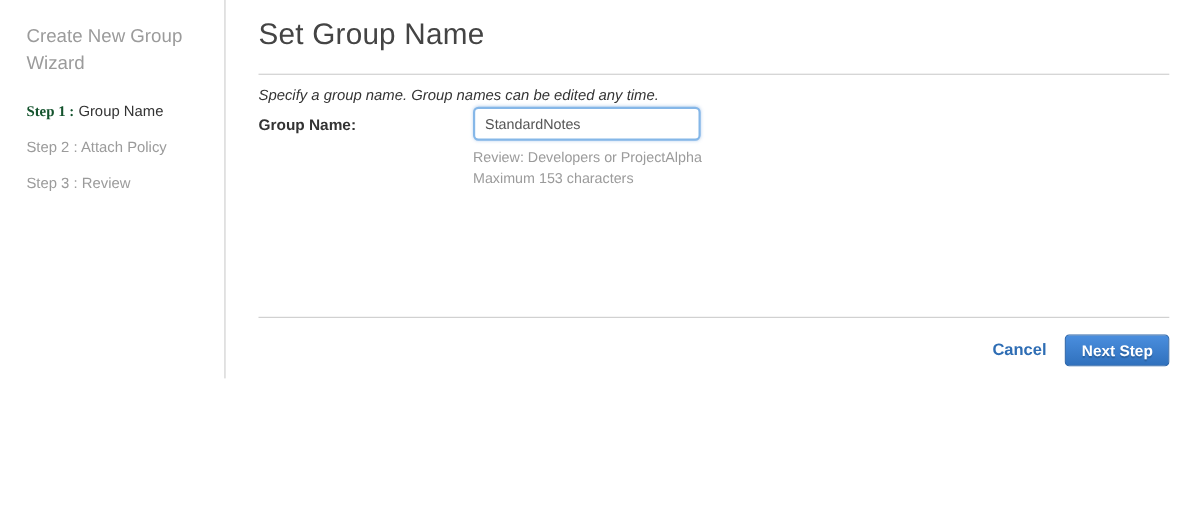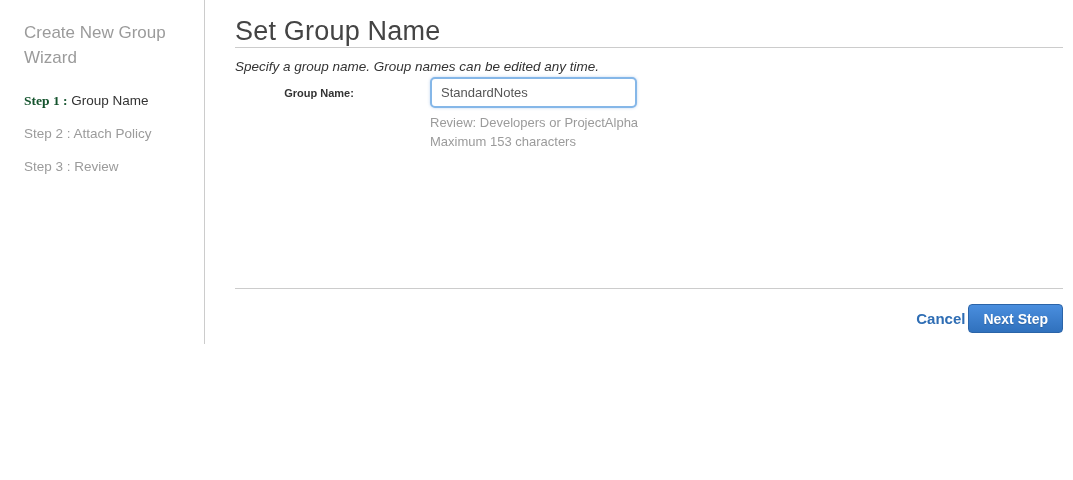--- a/index.html
+++ b/index.html
@@ -44,42 +44,42 @@
     position: relative;
     flex: 1;
     height: 100%;
     padding: 16px 10px 0 30px;
   }
   .page-title {
     font-size: 27px;
     font-weight: 400;
     color: #444444;
     letter-spacing: 0.2px;
-    margin-bottom: 0;
+    margin-bottom: 20px;
   }
   .title-rule {
     border: none;
     border-top: 1px solid #cccccc;
     margin: 0 0 11px 0;
   }
   .page-desc {
     font-size: 13.5px;
     color: #333333;
     margin-bottom: 3px;
     font-style: italic;
   }
   .form-row {
     display: flex;
     align-items: center;
   }
   .form-label {
     width: 168px;
-    text-align: center;
+    text-align: left;
     margin-right: 27px;
-    font-size: 11px;
+    font-size: 14px;
     font-weight: 700;
     color: #333333;
   }
   .group-name-input {
     width: 207px;
     height: 31px;
     padding: 5px 9px;
     font-family: "Liberation Sans", sans-serif;
     font-size: 13px;
     color: #555555;
@@ -102,21 +102,21 @@
     left: 30px;
     right: 10px;
     bottom: 0;
     height: 56px;
     border-top: 1px solid #cccccc;
   }
   .footer-actions {
     display: flex;
     justify-content: flex-end;
     align-items: center;
-    gap: 3px;
+    gap: 17px;
     padding-top: 15px;
   }
   .cancel-link {
     font-size: 15px;
     font-weight: 700;
     color: #2e6db4;
     text-decoration: none;
     cursor: pointer;
   }
   .next-step-button {

